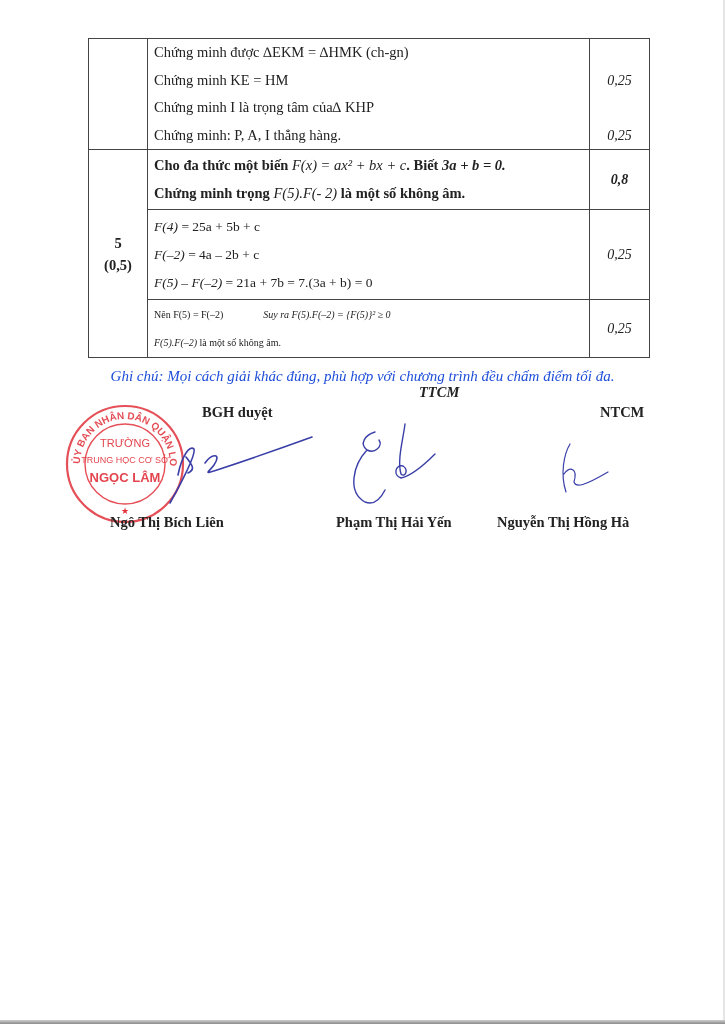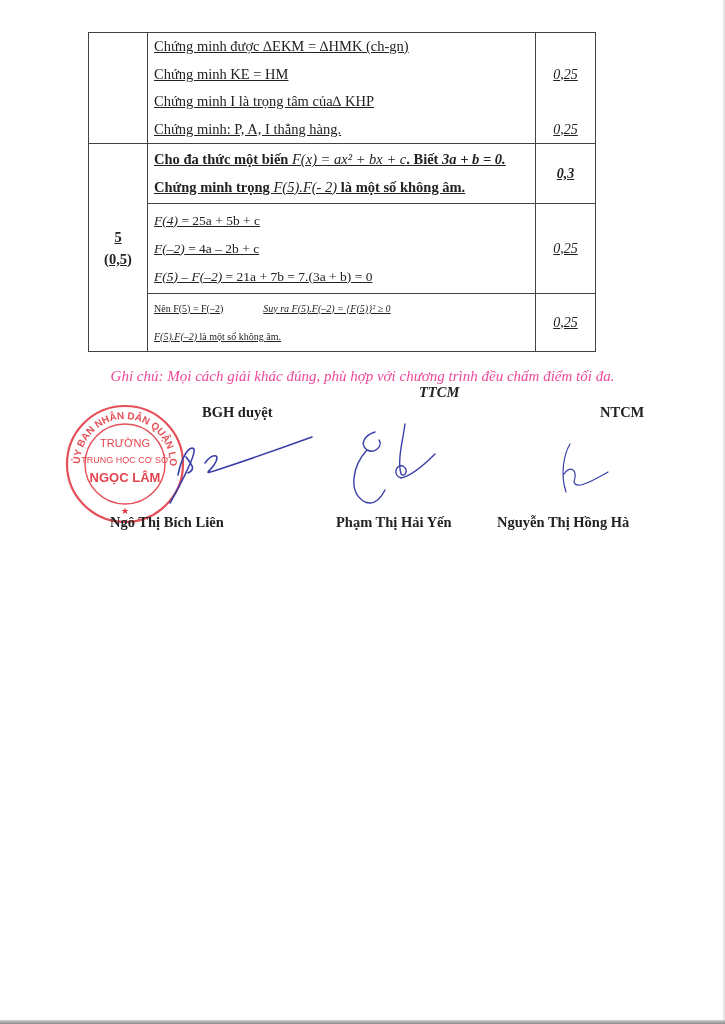--- a/index.html
+++ b/index.html
@@ -8,37 +8,37 @@
     font-family: "Liberation Serif", serif; color: #222;
   }
   .scan-bottom {
     position: absolute; left: 0; right: 0; bottom: 0; height: 4px;
     background: linear-gradient(#cfcfcf, #8a8a8a);
   }
   .scan-right {
     position: absolute; top: 0; bottom: 0; right: 0; width: 2px; background: #e6e6e6;
   }
   table.grading {
-    position: absolute; left: 88px; top: 32px; width: 508px;
-    border-collapse: collapse; font-size: 14.5px; text-decoration: underline;
+    position: absolute; left: 88px; top: 38px; width: 562px;
+    border-collapse: collapse; font-size: 14.5px;
   }
   table.grading td { border: 1px solid #444; vertical-align: middle; padding: 0; }
   td.q-col { width: 58px; text-align: center; font-weight: bold; font-size: 14.5px; }
   td.c-col { padding: 0 6px !important; }
   td.s-col { width: 59px; text-align: center; font-style: italic; font-size: 14px; }
   .line { height: 27.5px; line-height: 27.5px; white-space: nowrap; }
   .line.short { height: 28px; line-height: 28px; }
   .bold { font-weight: bold; }
   .it { font-style: italic; }
   .score-stack { display: flex; flex-direction: column; }
   .score-stack .line { text-align: center; }
   .score-bold { font-weight: bold; }
   .note {
     position: absolute; left: 0; width: 725px; top: 368px; text-align: center;
-    font-style: italic; font-size: 15px; color: #ec4899;
+    font-style: italic; font-size: 15px; color: #1d4ed8;
   }
   .sig { position: absolute; text-align: center; font-weight: bold; font-size: 14.5px; }
   .sig .role { position: absolute; white-space: nowrap; margin-left: 47px; }
   .sig .name { position: absolute; white-space: nowrap; }
   svg { position: absolute; overflow: visible; }
 </style>
 </head>
 <body>
 
 <table class="grading">
@@ -68,21 +68,21 @@
       <div style="line-height:22px;">(0,5)</div>
     </td>
     <td class="c-col bold">
       <div class="line">
         <span>Cho đa thức một biến </span><span class="it" style="font-weight:normal;">F(x) = ax² + bx + c</span><span>. Biết </span><span class="it">3a + b = 0.</span>
       </div>
       <div class="line">
         <span>Chứng minh trọng </span><span class="it" style="font-weight:normal;">F(5).F(- 2)</span><span> là một số không âm.</span>
       </div>
     </td>
-    <td class="s-col score-bold">0,3</td>
+    <td class="s-col score-bold">0,8</td>
   </tr>
 
   <tr style="height:90px;">
     <td class="c-col" style="font-size:13.5px;">
       <div class="line short"><span class="it">F(4)</span><span> = 25a + 5b + c</span></div>
       <div class="line short"><span class="it">F(–2)</span><span> = 4a – 2b + c</span></div>
       <div class="line short"><span class="it">F(5) – F(–2)</span><span> =  21a + 7b = 7.(3a + b) = 0</span></div>
     </td>
     <td class="s-col">0,25</td>
   </tr>

